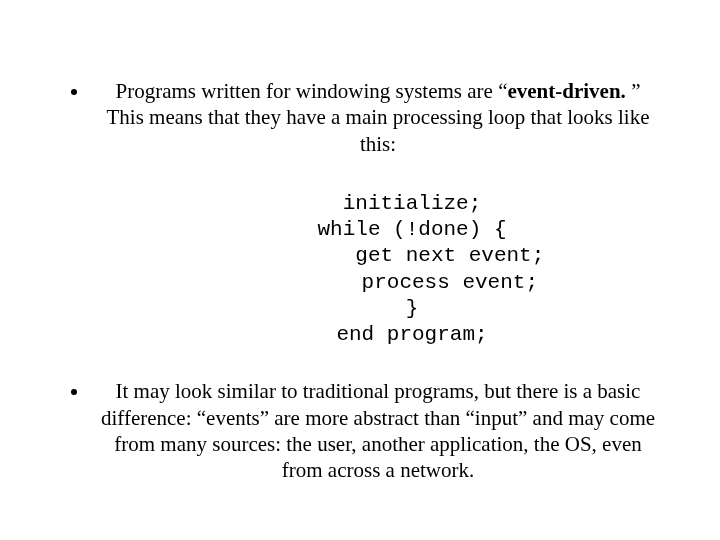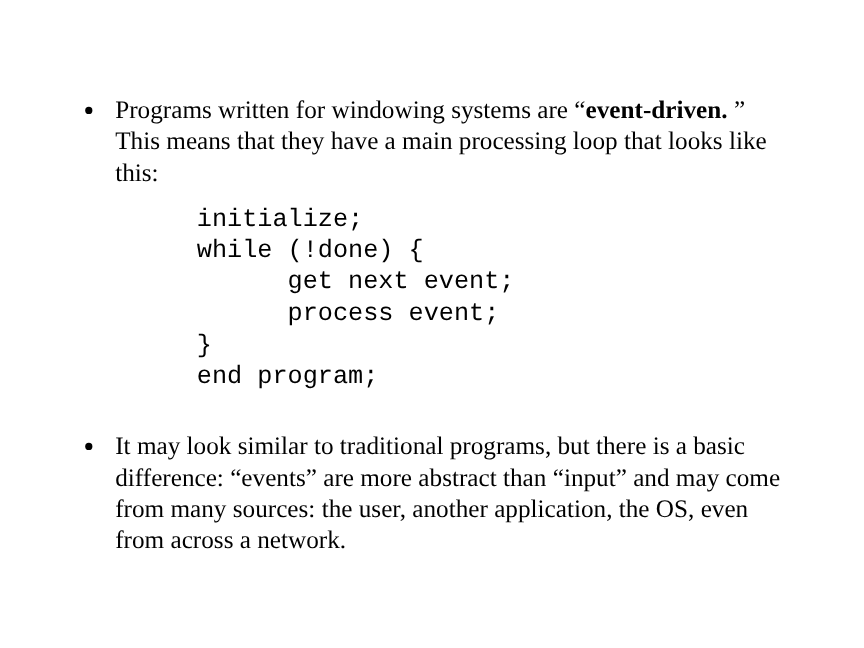--- a/index.html
+++ b/index.html
@@ -16,31 +16,32 @@
   .slide {
     box-sizing: border-box;
     width: 720px;
     height: 540px;
     padding: 78px 60px 40px 60px;
   }
   ul.bullets {
     list-style: disc;
     margin: 0;
     padding-left: 30px;
+    text-align: center;
   }
   ul.bullets > li {
     margin-bottom: 24px;
     padding-left: 6px;
   }
   .code-block {
     font-family: "Courier New", Courier, monospace;
     white-space: pre;
     font-size: 21px;
     margin-left: 68px;
-    margin-top: 14px;
+    margin-top: 34px;
     margin-bottom: 30px;
     line-height: 1.25;
   }
   .bold { font-weight: bold; }
 </style>
 </head>
 <body>
 
 <div class="slide">
   <ul class="bullets">

